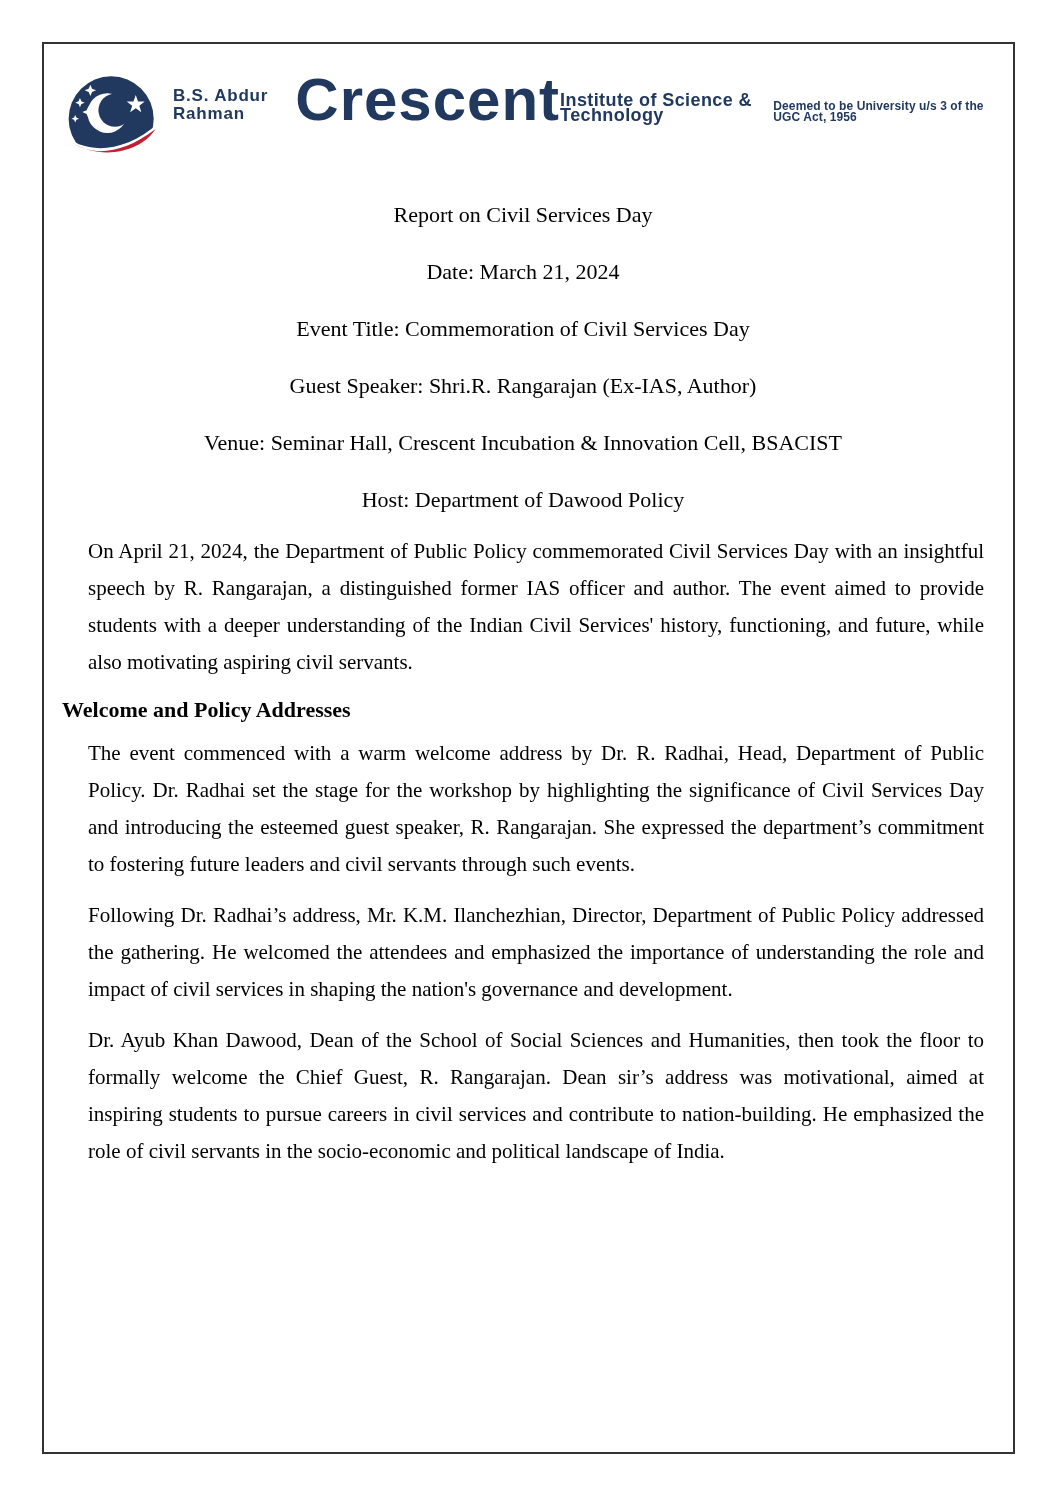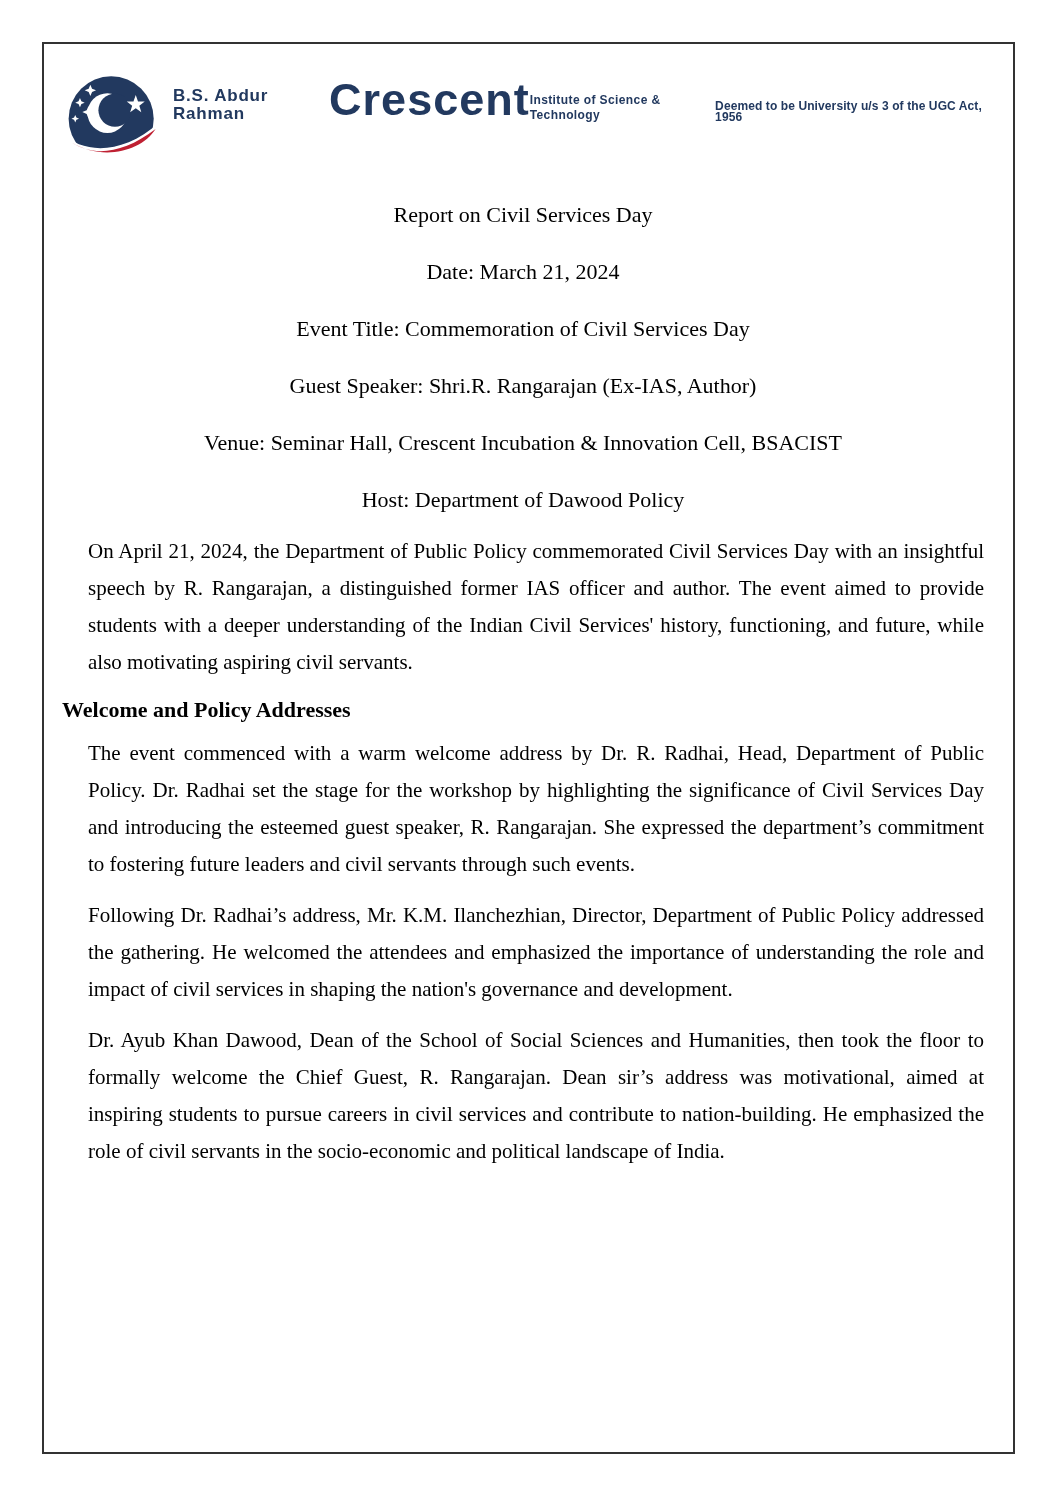--- a/index.html
+++ b/index.html
@@ -29,22 +29,22 @@
   }
   .emblem svg { width: 104px; height: 95px; display: block; }
   .logo-text {
     display: flex;
     align-items: flex-end;
     font-family: "Liberation Sans", sans-serif;
     color: #22395f;
     margin-top: 3px;
   }
   .brand-top  { font-size: 17px; font-weight: 600; letter-spacing: 0.8px; line-height: 18px; }
-  .brand-name { font-size: 45px; font-weight: 700; letter-spacing: 1px; line-height: 46px; margin-top: -1px; }
-  .brand-sub  { font-size: 12px; font-weight: 600; letter-spacing: 0.4px; line-height: 15px; margin-top: 0px; }
+  .brand-name { font-size: 60px; font-weight: 700; letter-spacing: 1px; line-height: 46px; margin-top: -1px; }
+  .brand-sub  { font-size: 18px; font-weight: 600; letter-spacing: 0.4px; line-height: 15px; margin-top: 0px; }
   .brand-tagline { font-size: 12px; font-weight: 700; letter-spacing: 0.1px; line-height: 11px; margin-top: 2px; }
   
   .doc-head {
     margin-top: 31px;
     text-align: center;
     font-weight: normal;
     font-size: 22px;
   }
   .hline { line-height: 28px; margin-bottom: 29px; }
   .hline:last-child { margin-bottom: 19px; }

